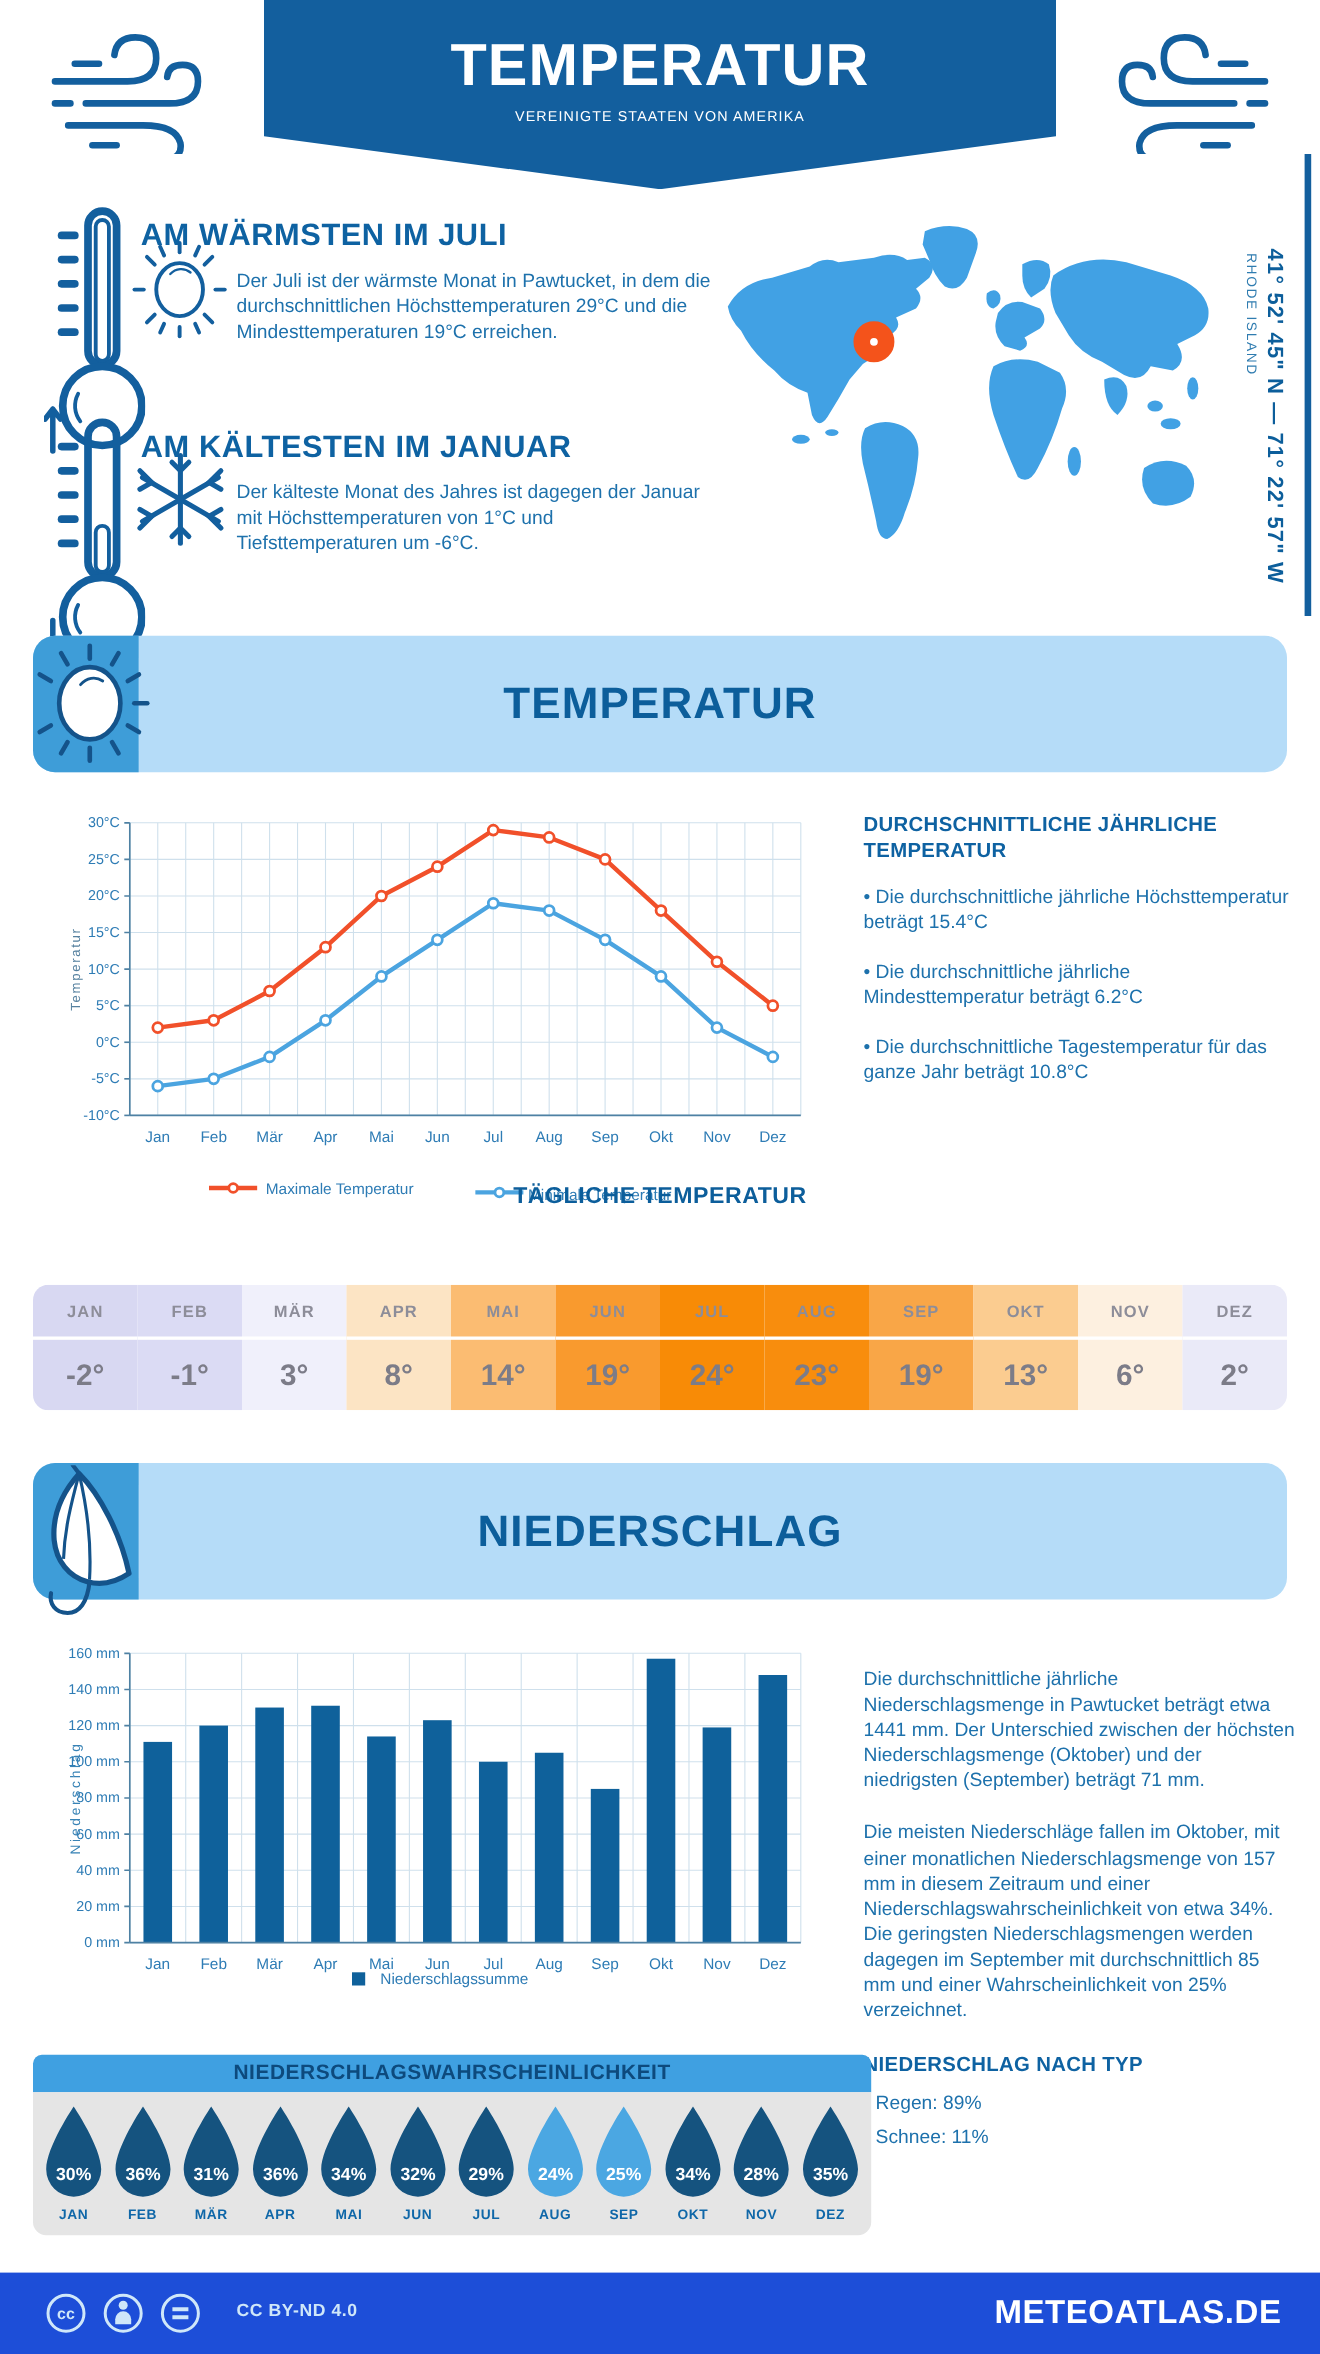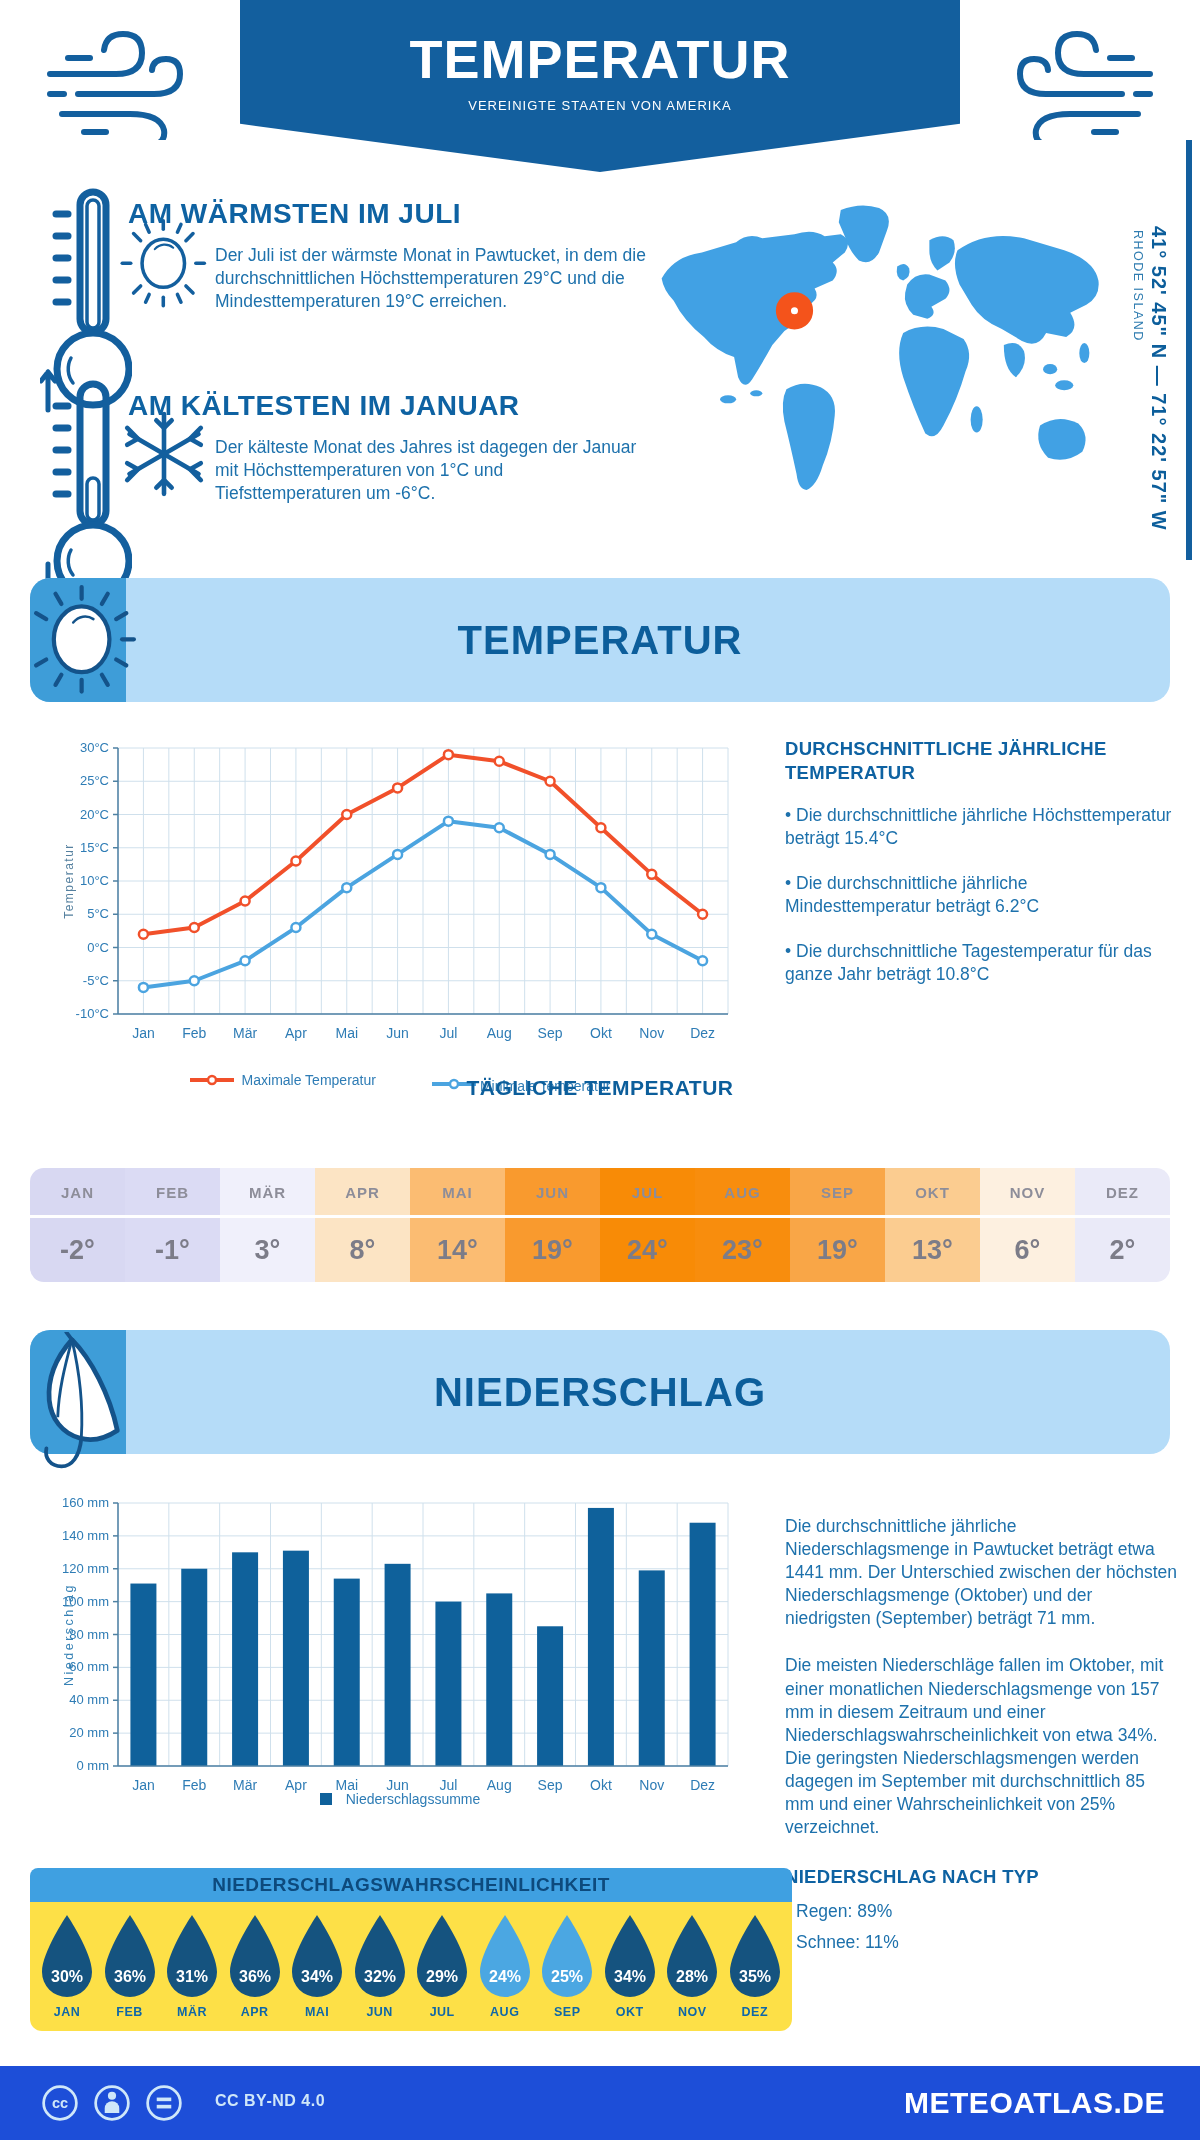--- a/index.html
+++ b/index.html
@@ -52,21 +52,21 @@
     border-radius:14px; overflow:hidden; }
   .day-col { width:95px; text-align:center; }
   .day-m { height:50px; line-height:50px; font-size:15px; font-weight:bold; letter-spacing:1px;
     color:#8d8d99; border-bottom:3px solid #fff; }
   .day-v { height:64px; line-height:64px; font-size:27px; font-weight:bold; color:#7c7c88; }
 
   
   #prob { position:absolute; left:30px; top:1868px; width:762px; }
   #prob-banner { height:34px; line-height:34px; background:#3fa0e1; border-radius:8px 8px 0 0;
     text-align:center; color:#0d4a7d; font-weight:bold; font-size:19px; letter-spacing:.5px; }
-  #prob-body { background:#fde047; border-radius:0 0 12px 12px; padding:10px 8px 12px;
+  #prob-body { background:#e5e5e5; border-radius:0 0 12px 12px; padding:10px 8px 12px;
     display:flex; justify-content:space-between; }
   .drop-cell { width:58px; text-align:center; }
   .drop-cell .lbl { display:block; margin-top:3px; font-size:12.5px; font-weight:bold; color:#0f67a8; letter-spacing:.5px; }
 
   
   #footer { position:absolute; left:0; top:2066px; width:1200px; height:74px; background:#1d4ed8; }
   #footer .icons { position:absolute; left:40px; top:17px; display:flex; gap:12px; align-items:center; }
   #footer .lic { position:absolute; left:215px; top:26px; color:#cfe7f9; font-weight:bold; font-size:16px; letter-spacing:.5px; }
   #footer .site { position:absolute; right:35px; top:20px; color:#ffffff; font-weight:bold; font-size:30px; letter-spacing:.5px; }
 

